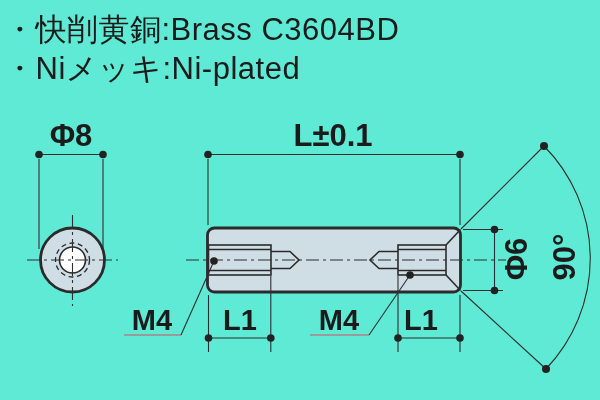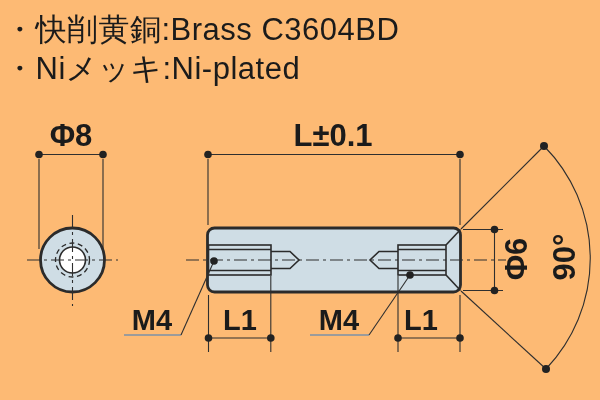--- a/index.html
+++ b/index.html
@@ -8,21 +8,21 @@
     background: #ffffff;
     width: 600px;
     height: 400px;
     overflow: hidden;
     font-family: "Liberation Sans", sans-serif;
   }
   .stage {
     position: relative;
     width: 600px;
     height: 400px;
-    background: #fdba74;
+    background: #5eead4;
   }
   svg { display: block; }
   .note-text {
     font-family: "Liberation Sans", sans-serif;
     font-size: 31px;
     font-weight: 500;
     fill: #1b1b1b;
     letter-spacing: 0.5px;
   }
   .dim-text {

